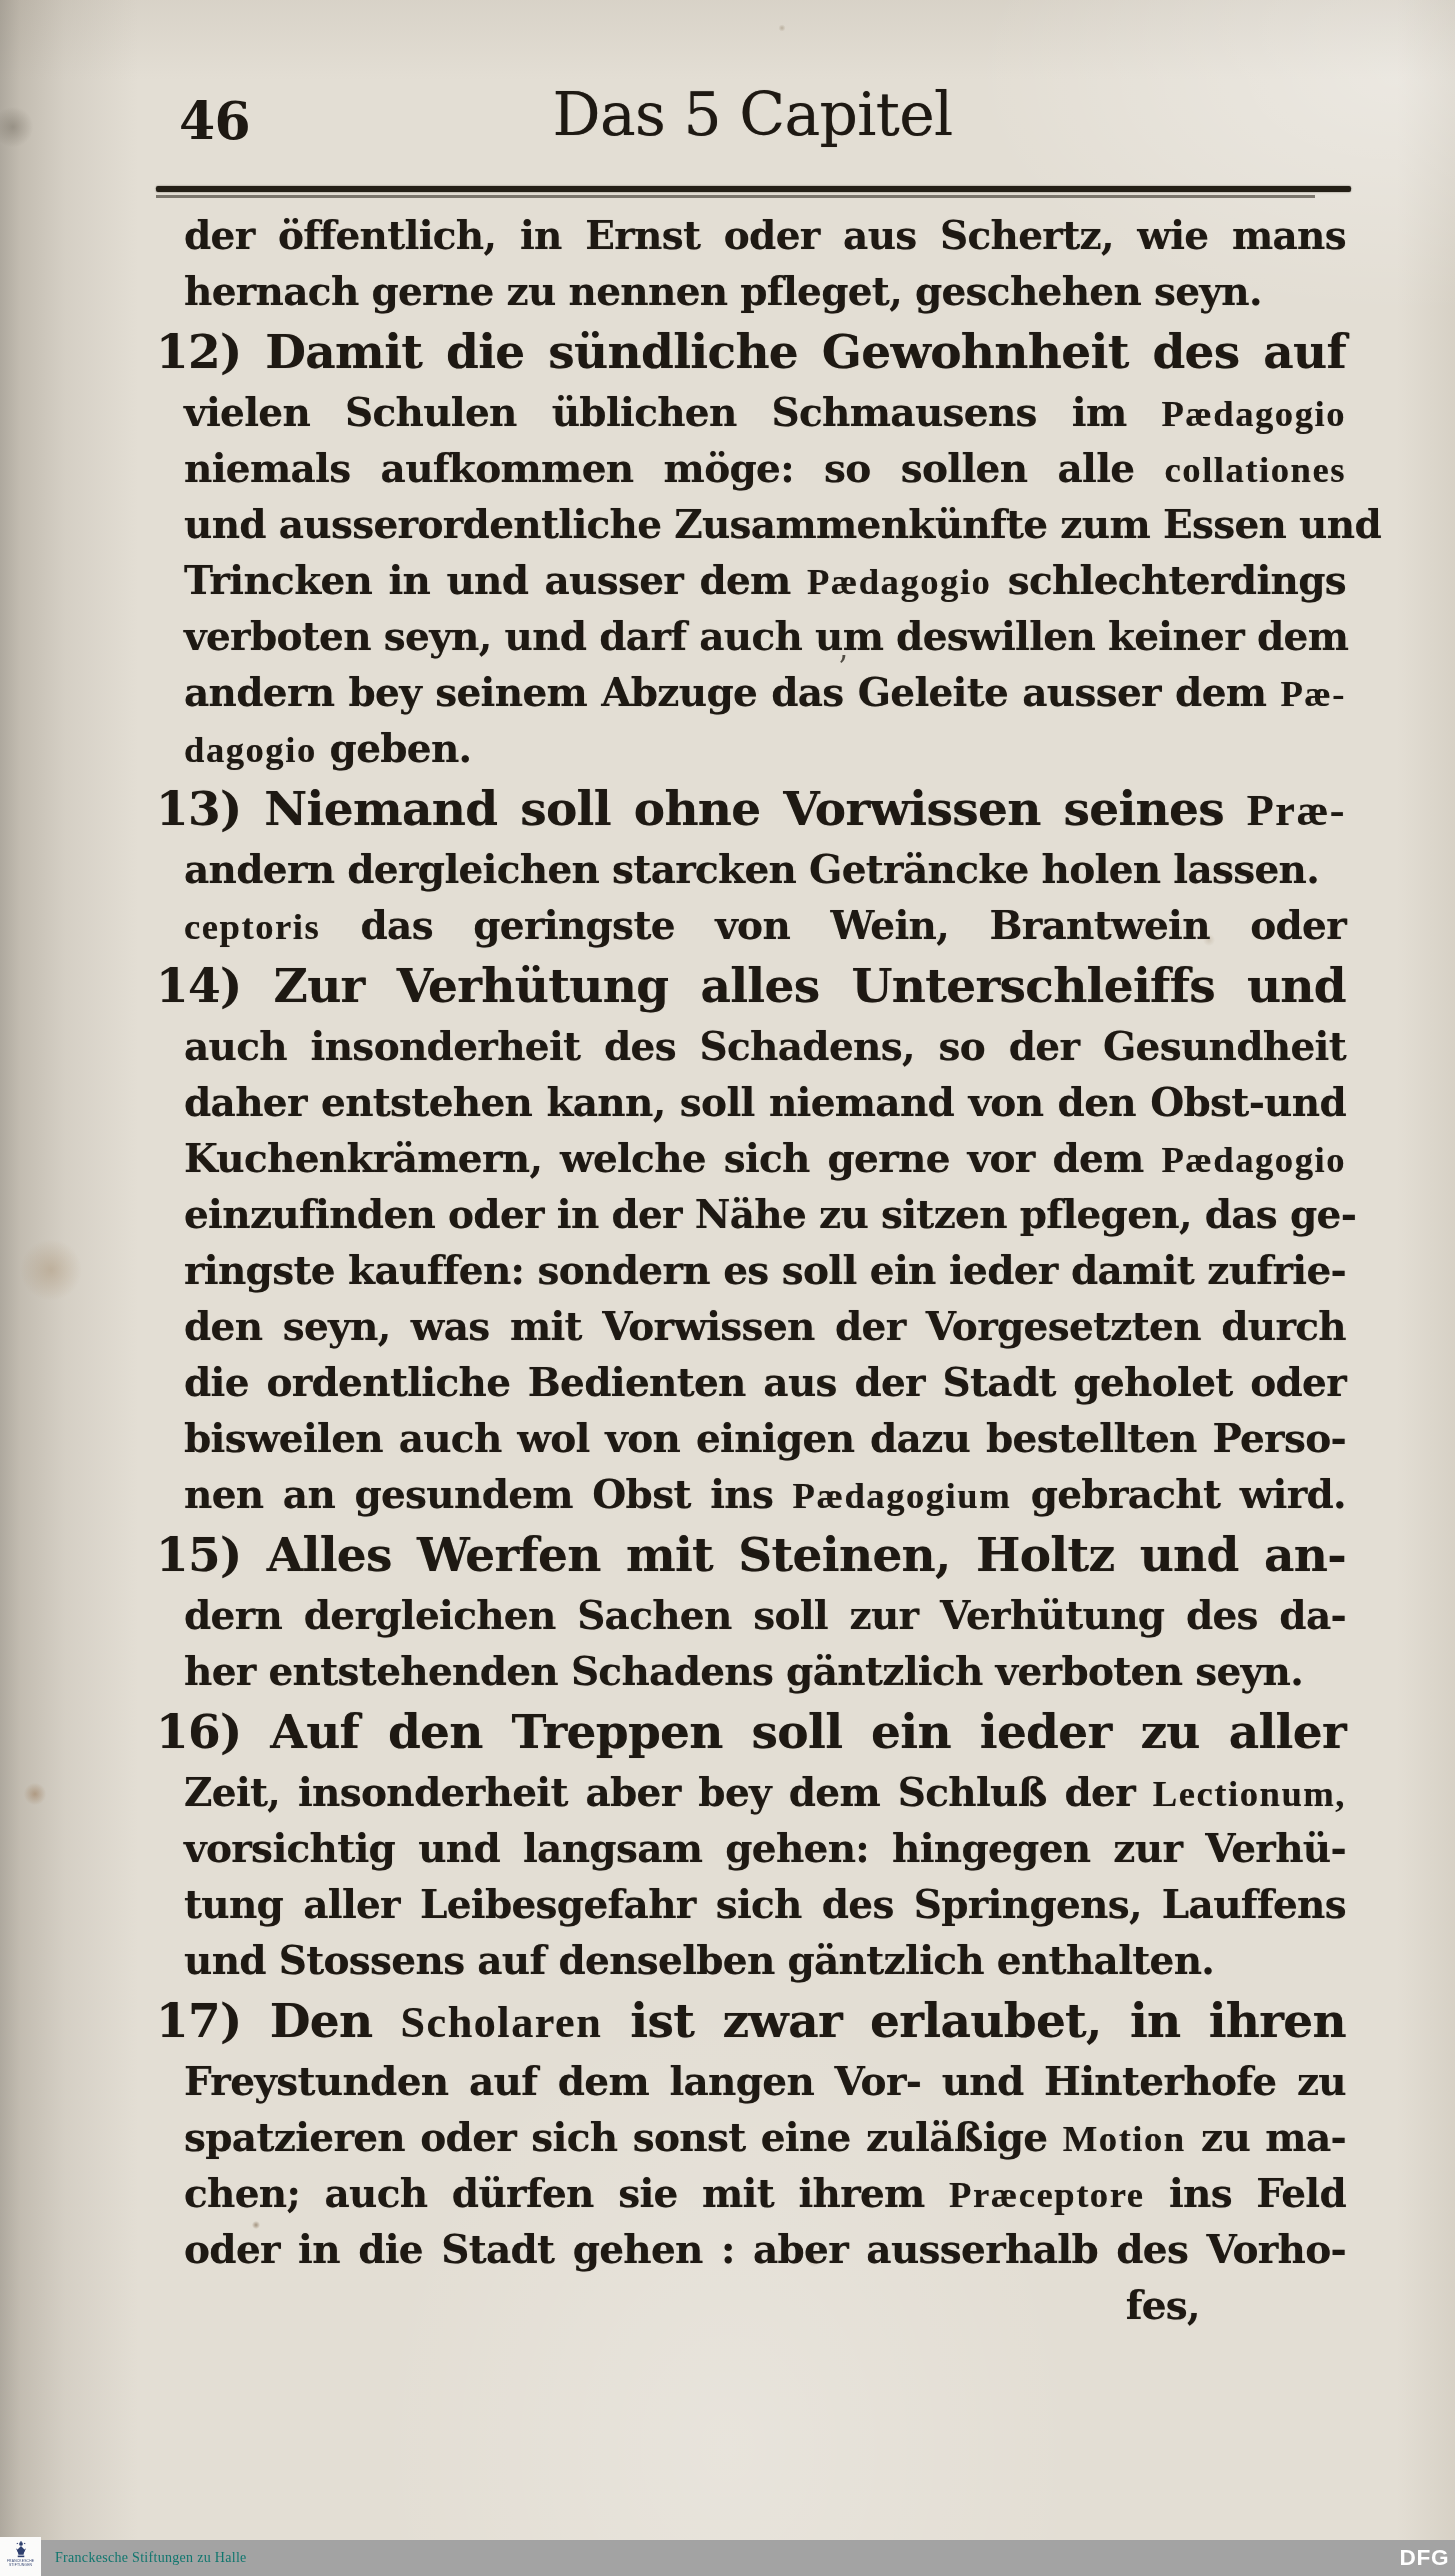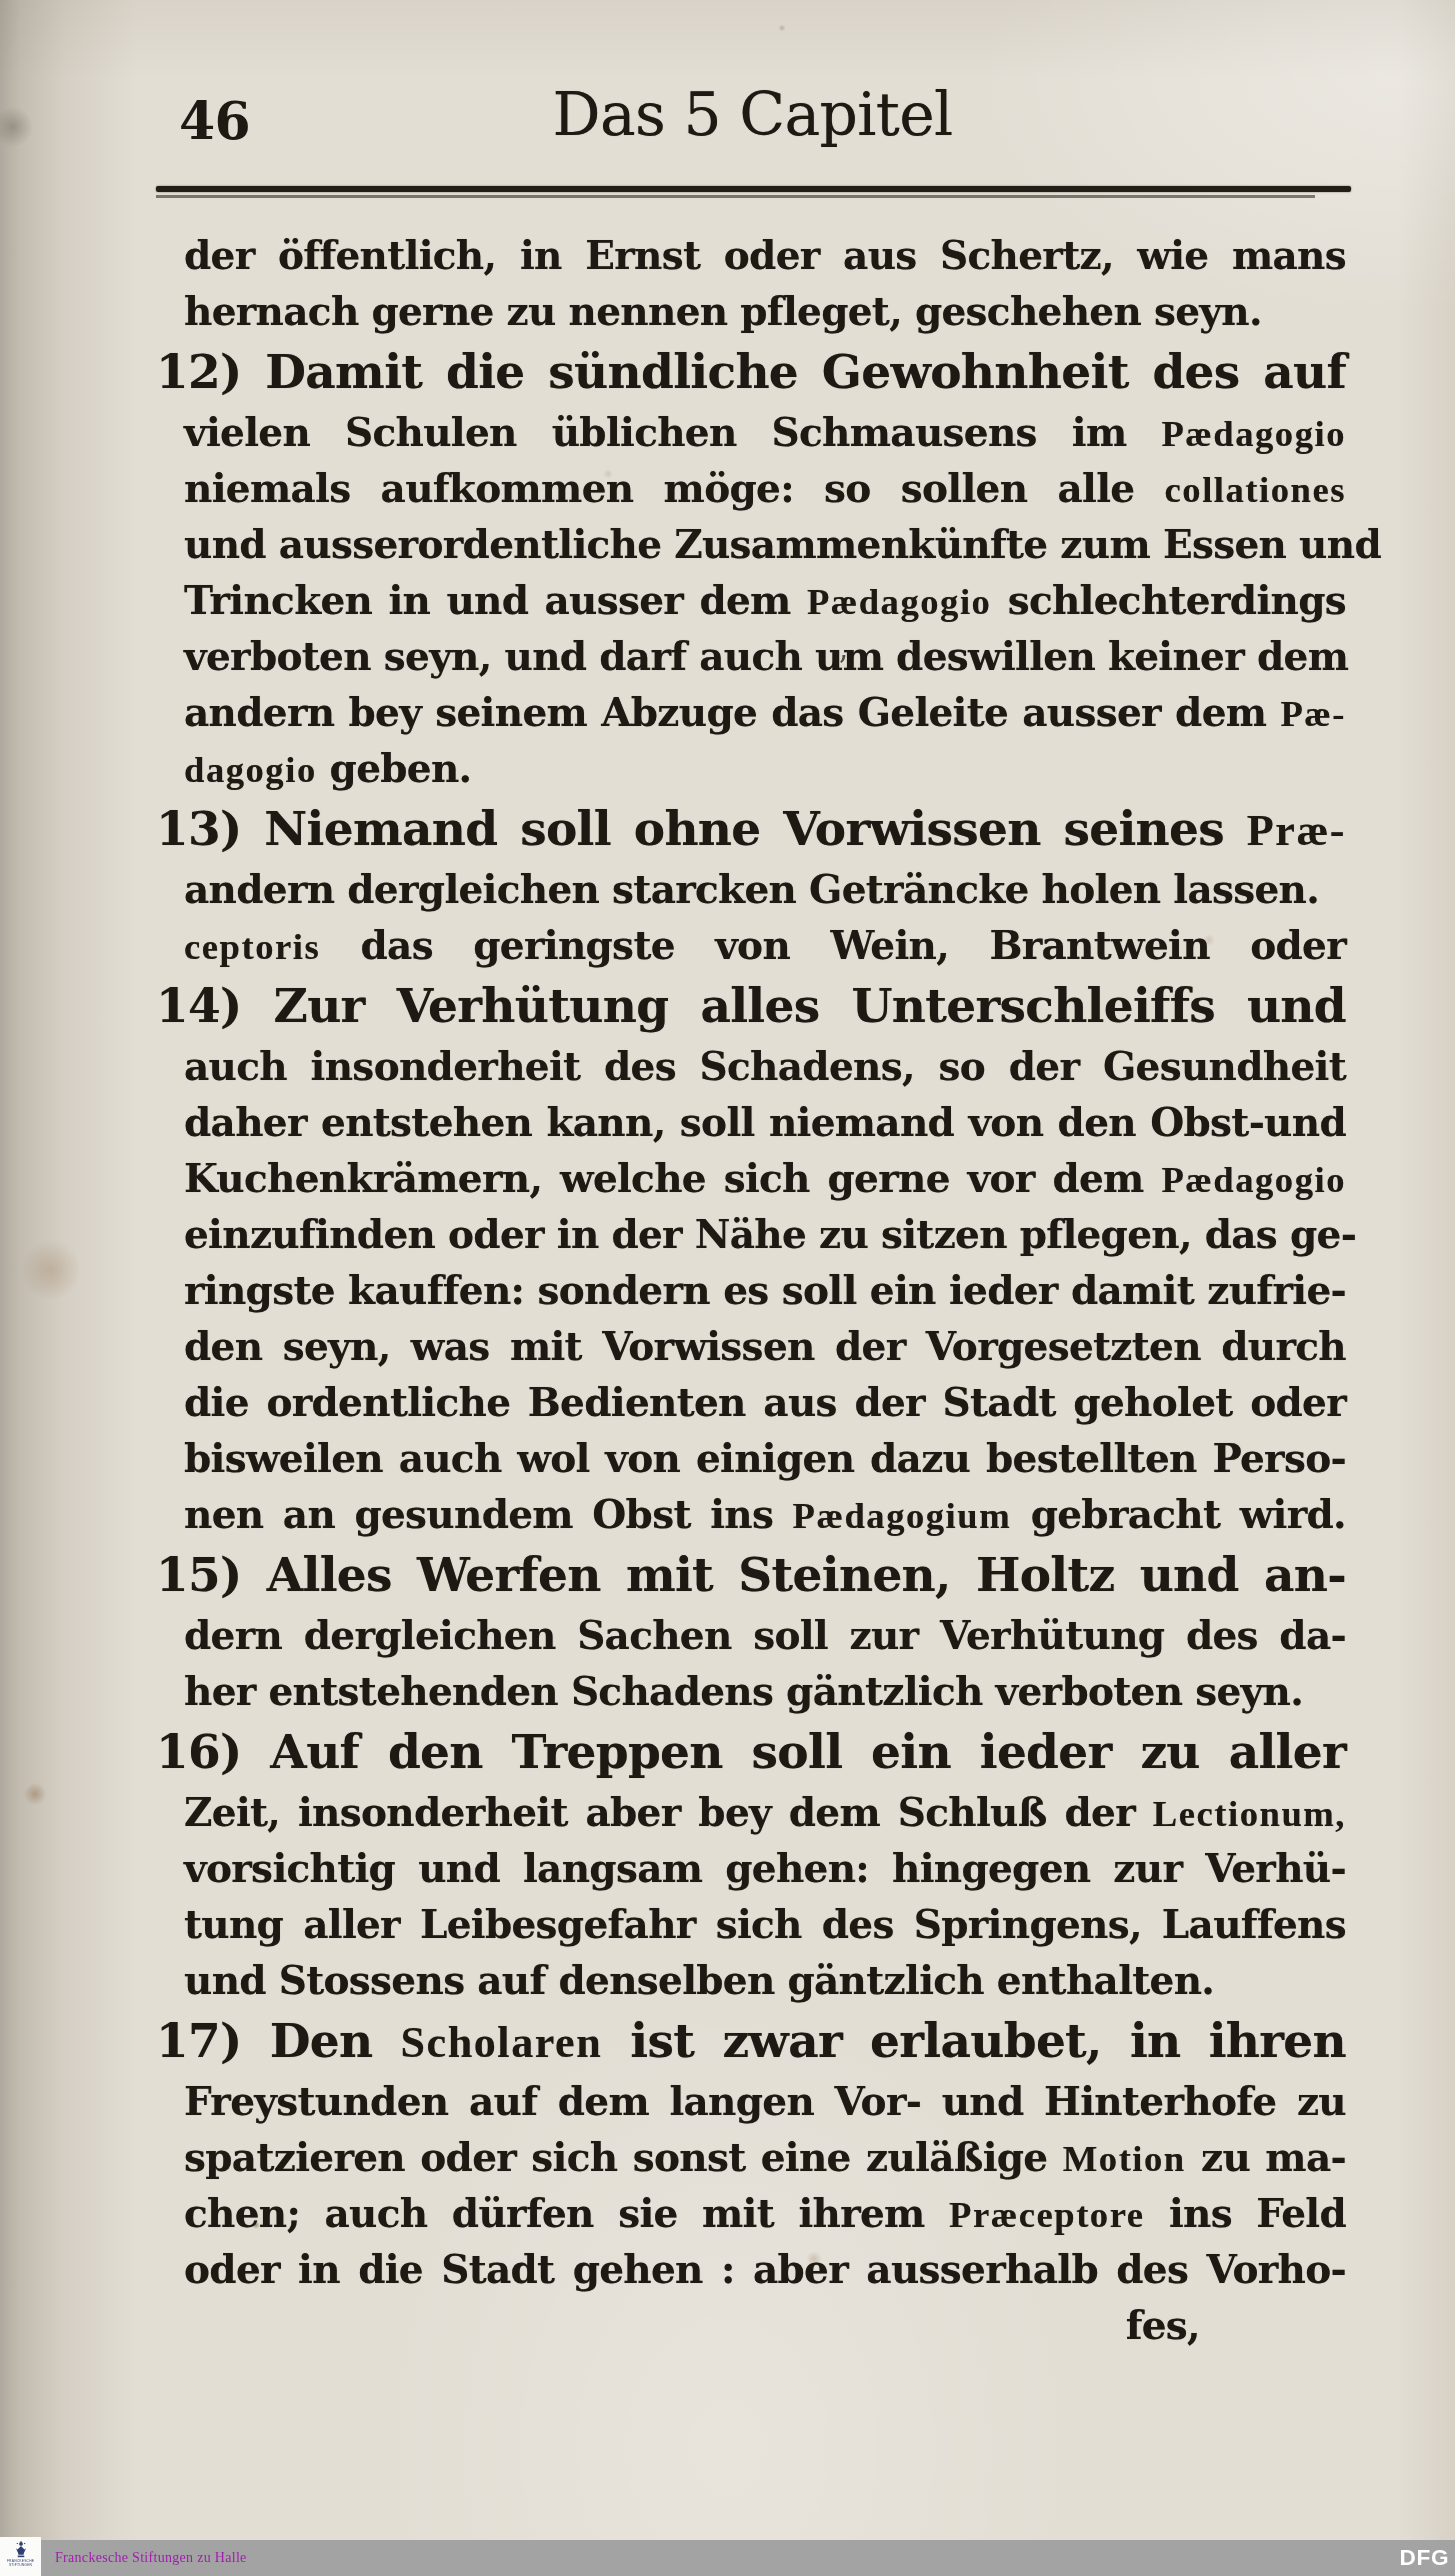--- a/index.html
+++ b/index.html
@@ -39,21 +39,20 @@
     text-shadow:0 0 0.7px rgba(30,25,19,.55);
   }
   .header-rule{position:absolute;left:156px;top:186px;width:1195px;}
   .header-rule .bar{height:5.8px;background:#241f16;border-radius:2.2px;
     box-shadow:0 0 1.5px rgba(36,31,22,.8);}
   .header-rule .bar2{height:2.2px;background:rgba(36,31,22,.55);margin-top:3.6px;width:97%;}
   
   .text-block{
     position:absolute;left:156px;top:207px;width:1190px;color:#1e1913;
     text-shadow:0 0 0.7px rgba(30,25,19,.45);
-    margin-top:20px;
   }
   .line{white-space:nowrap;text-align:justify;text-align-last:justify;}
   .line.intro,.line.body{font-size:39px;line-height:56px;height:56px;padding-left:28px;letter-spacing:-0.7px;}
   .line.first{font-size:47px;line-height:65px;height:65px;letter-spacing:-0.7px;}
   .line.align-left{text-align:left;text-align-last:left;}
   .line.catchword{font-size:39px;line-height:56px;height:56px;
     text-align:right;text-align-last:right;padding-right:146px;letter-spacing:-0.7px;}
   .seg{font-family:"DejaVu Serif",serif;font-weight:bold;}
   .seg.antiqua{font-family:"Liberation Serif",serif;font-weight:700;letter-spacing:1.5px;font-size:.94em;}
   .stray-mark{position:absolute;left:838px;top:649px;font-size:31px;color:rgba(30,25,19,.75);}
@@ -63,21 +62,21 @@
     position:absolute;left:0;top:2537px;width:41px;height:39px;background:#fbfbfa;
     display:flex;flex-direction:column;align-items:center;justify-content:center;gap:1.5px;
   }
   .logo-caption{
     font-family:"Liberation Sans",sans-serif;color:#2e3f6e;
     font-size:5.8px;line-height:5.8px;text-align:center;letter-spacing:0.3px;
     transform:scale(.58);transform-origin:center top;white-space:nowrap;
   }
   .institution-name{
     position:absolute;left:55px;top:2540px;height:36px;display:flex;align-items:center;
-    font-family:"Liberation Serif",serif;font-size:14px;color:#a21caf;letter-spacing:0.3px;
+    font-family:"Liberation Serif",serif;font-size:14px;color:#0f766e;letter-spacing:0.3px;
   }
   .dfg-logo{
     position:absolute;right:5.8px;top:2540px;height:36px;display:flex;align-items:center;
     font-family:"Liberation Sans",sans-serif;font-weight:bold;font-size:22.6px;
     color:#ffffff;letter-spacing:0.7px;font-stretch:condensed;
   }
 </style>
 </head>
 <body>
 

